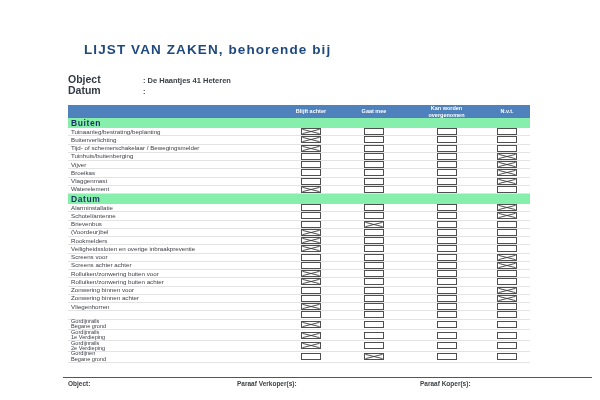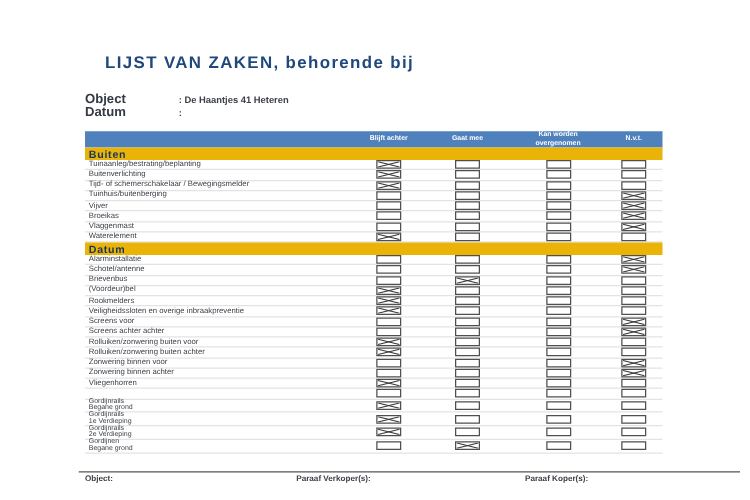--- a/index.html
+++ b/index.html
@@ -24,21 +24,21 @@
   .th{display:flex;align-items:center;justify-content:center;text-align:center;
       color:#ffffff;font-weight:bold;font-size:5.5px;line-height:1.15;}
   .label-col{width:215px;}
   .c1{width:56px;}
   .c2{width:70px;}
   .c3{width:75px;}
   .c4{width:46px;}
   .th span{display:inline-block;}
   .th.c3 span{max-width:46px;}
   .section-band{
-    height:10px;background:#eab308;display:flex;align-items:center;
+    height:10px;background:#86efac;display:flex;align-items:center;
     font-size:8.5px;font-weight:bold;letter-spacing:0.6px;color:#17365D;
     padding-left:3px;box-sizing:border-box;
   }
   .trow{display:flex;align-items:center;height:8.25px;border-bottom:1px solid #e3e3e3;box-sizing:border-box;}
   .trow.tall{height:10.75px;}
   .row-label{
     width:215px;font-size:6.2px;color:#3d4148;padding-left:3px;box-sizing:border-box;
     white-space:nowrap;line-height:1;
   }
   .trow.tall .row-label{font-size:5.6px;line-height:5.2px;}

